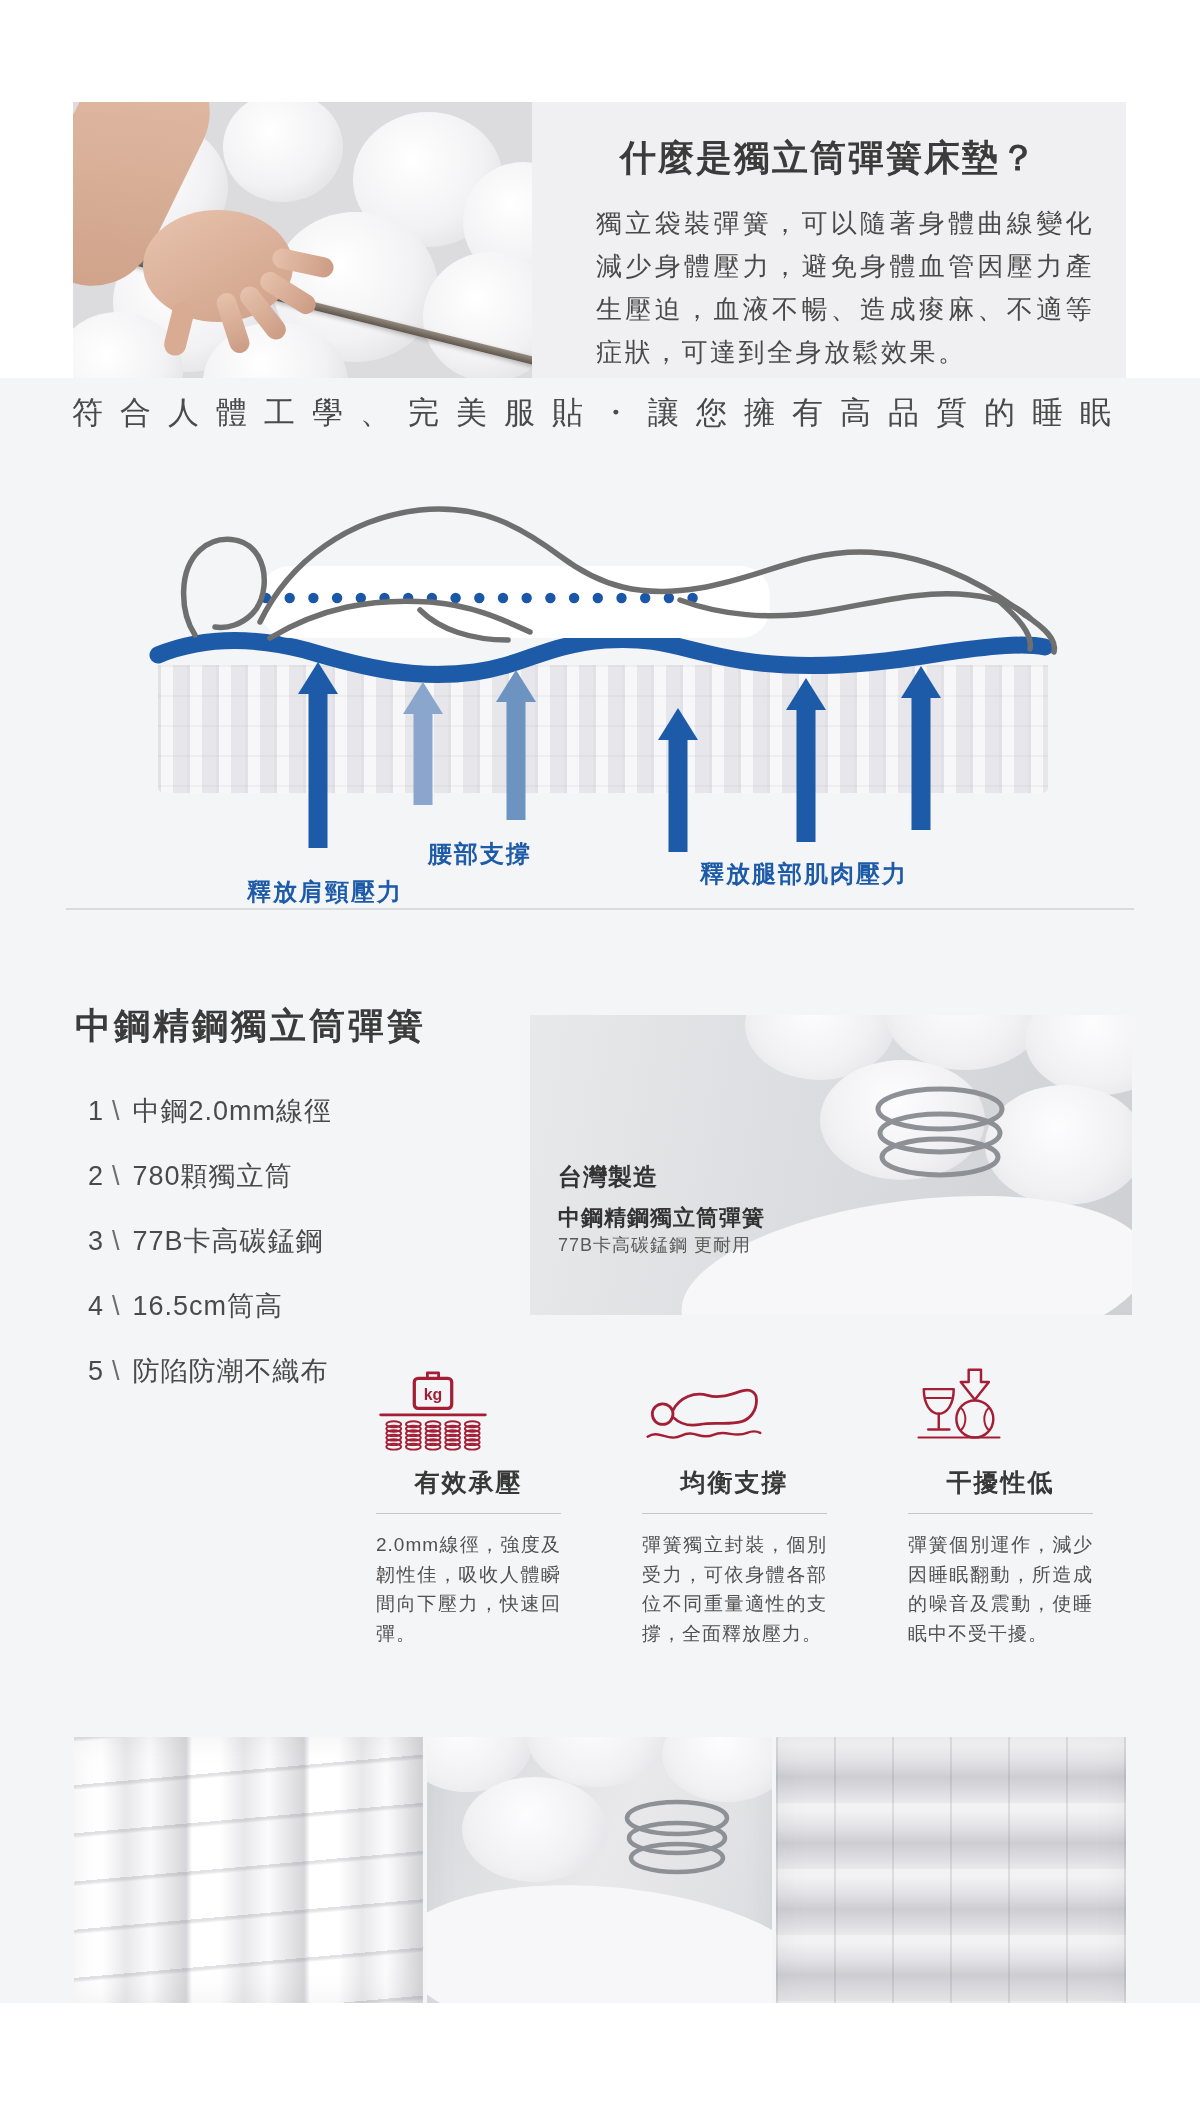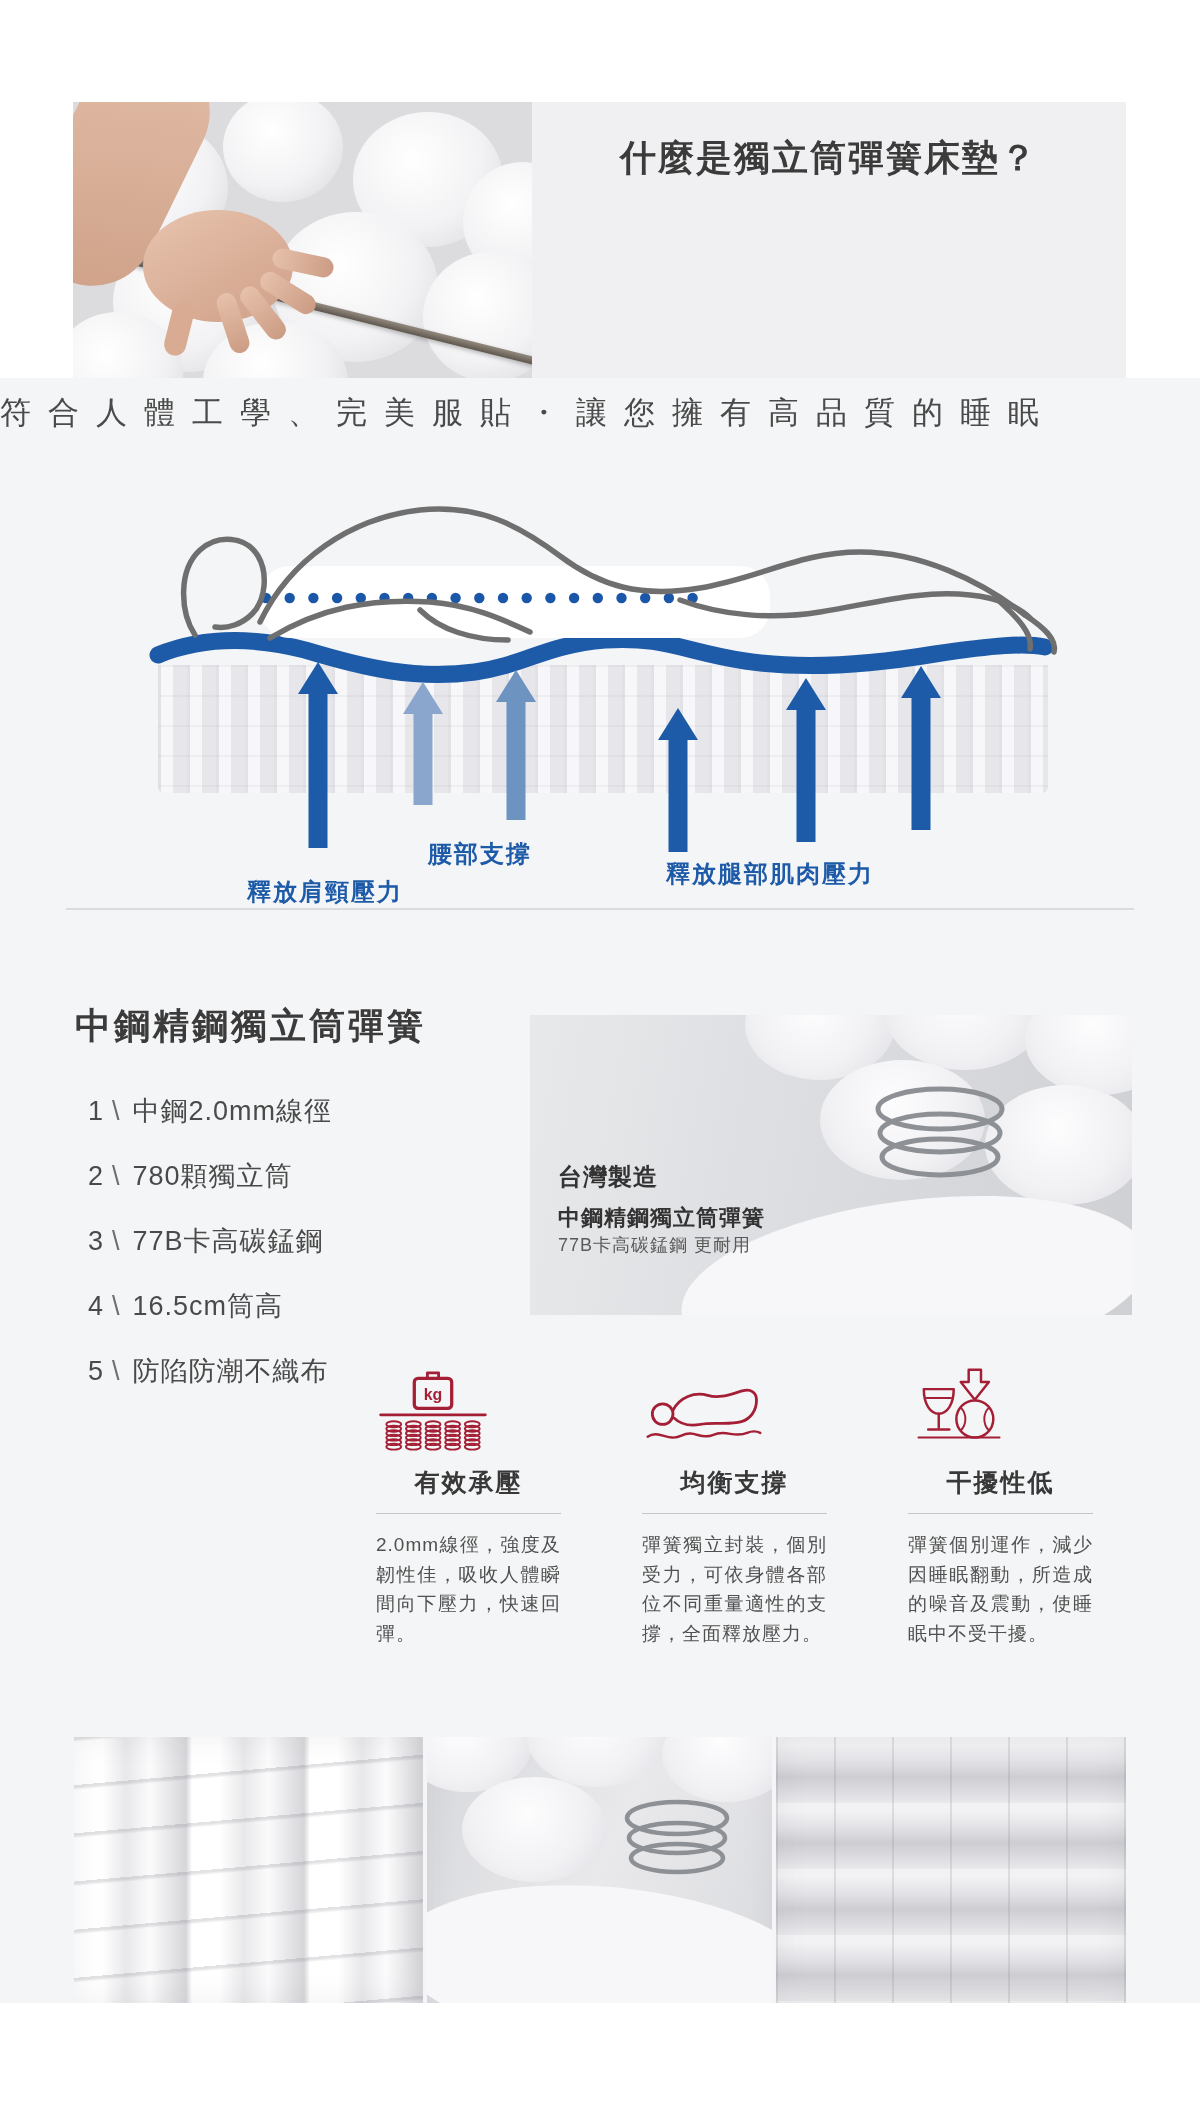--- a/index.html
+++ b/index.html
@@ -21,34 +21,34 @@
   .f2 { left:180px; top:180px; transform:rotate(-38deg); }
   .f3 { left:205px; top:160px; transform:rotate(-58deg); }
   .f4 { left:220px; top:130px; transform:rotate(-78deg); }
   .thumb { position:absolute; left:95px; top:200px; width:22px; height:54px; border-radius:11px; background:#d8ab92; transform:rotate(14deg); }
 
   .intro-panel { position:absolute; left:532px; top:0; width:594px; height:276px; background:#f0f0f2; }
   .intro-title { position:absolute; left:0; top:32px; width:594px; text-align:center; font-size:36px; font-weight:800; letter-spacing:2px; color:#3b3b3b; }
   .intro-body { position:absolute; left:64px; top:100px; width:498px; font-size:26px; line-height:43px; letter-spacing:2.5px; color:#4a4a4a; text-align:justify; }
 
   
-  .slogan { position:absolute; left:0; top:392px; width:964px; text-align:center; font-size:31px; font-weight:500; letter-spacing:17px; color:#4a4a4a; white-space:nowrap; }
+  .slogan { position:absolute; left:0; top:392px; width:1200px; text-align:center; font-size:31px; font-weight:500; letter-spacing:17px; color:#4a4a4a; white-space:nowrap; }
 
   
   .diagram { position:absolute; left:120px; top:440px; width:960px; height:470px; }
   .springs { position:absolute; left:38px; top:225px; width:890px; height:128px;
     background:
       repeating-linear-gradient(180deg, rgba(160,160,170,0.10) 0 2px, transparent 2px 30px),
       repeating-linear-gradient(90deg, #e2e2e6 0 3px, #f7f7f9 3px 15px, #e7e7eb 15px 29px);
     border-radius:0 0 6px 6px; }
   .dsvg { position:absolute; left:0; top:0; }
   .dlabel { position:absolute; font-size:24px; font-weight:800; letter-spacing:2px; color:#1d5aa8; white-space:nowrap; transform:translateX(-50%); }
   .dl0 { left:360px; top:398px; }
   .dl1 { left:205px; top:436px; }
-  .dl2 { left:650px; top:418px; }
+  .dl2 { left:684px; top:418px; }
 
   .divider { position:absolute; left:66px; top:908px; width:1068px; height:2px; background:#dadbdf; }
 
   
   .spec-title { position:absolute; left:75px; top:1002px; font-size:36px; font-weight:800; letter-spacing:3px; color:#3b3b3b; }
   .spec-list { position:absolute; left:88px; top:1093px; list-style:none; }
   .spec-list li { margin-bottom:29px; font-size:27px; color:#4a4a4a; letter-spacing:1px; }
   .spec-list .num { display:inline-block; min-width:22px; }
   .spec-list .sep { margin:0 12px 0 2px; color:#6d6d6d; }
   .spec-photo { position:absolute; left:530px; top:1015px; width:602px; height:300px; overflow:hidden;
@@ -104,20 +104,21 @@
       <div class="arm"></div>
       <div class="palm"></div>
       <div class="finger f1"></div>
       <div class="finger f2"></div>
       <div class="finger f3"></div>
       <div class="finger f4"></div>
       <div class="thumb"></div>
     </div>
     <div class="intro-panel">
       <h1 class="intro-title">什麼是獨立筒彈簧床墊？</h1>
+      <p class="intro-body">獨立袋裝彈簧，可以隨著身體曲線變化減少身體壓力，避免身體血管因壓力產生壓迫，血液不暢、造成痠麻、不適等症狀，可達到全身放鬆效果。</p>
     </div>
   </section>
 
   <div class="slogan">符合人體工學、完美服貼・讓您擁有高品質的睡眠</div>
 
   <div class="diagram">
     <div class="springs"></div>
     <svg class="dsvg" width="960" height="470" viewBox="0 0 960 470">
 
       <path d="M38,215 C80,198 130,196 185,210 C245,228 295,240 355,232 C405,225 425,205 485,200 C545,196 565,212 625,221 C685,230 755,224 815,214 C875,205 905,203 925,207" stroke="#1d5aa8" stroke-width="17" fill="none" stroke-linecap="round"></path>

